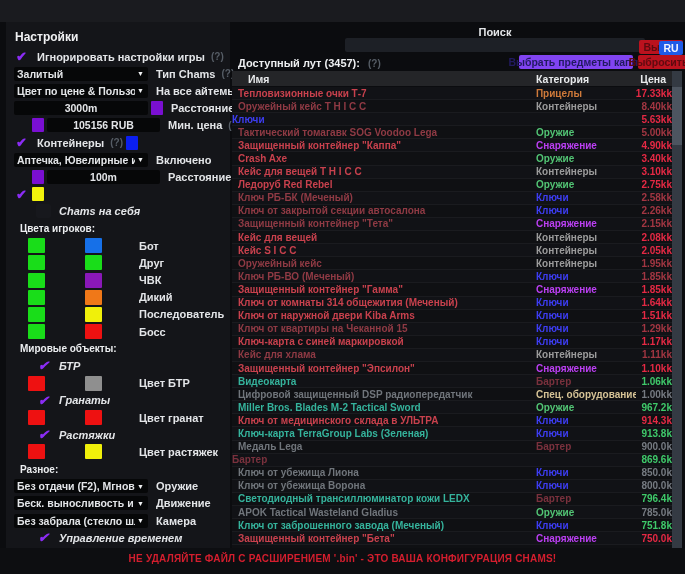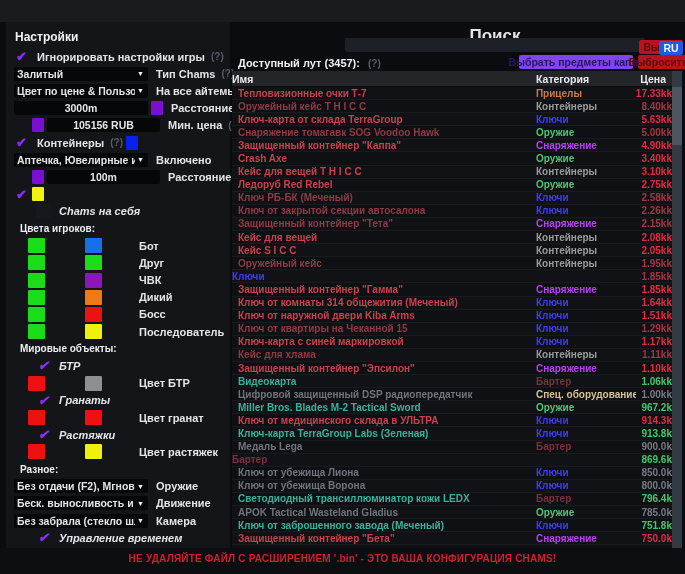--- a/index.html
+++ b/index.html
@@ -36,37 +36,37 @@
   .sw.after { margin-left:3px; }
   .sw.before { margin-right:3px; }
   .srow.has-before { padding-left:26px; }
   .srow.has-before .ctrl { width:113px; }
   .ctrl-lbl { margin-left:8px; white-space:nowrap; }
   .crow-sw1 { width:17px; height:15px; margin-left:14px; flex:none; border-radius:1px; }
   .crow-sw2 { width:17px; height:15px; margin-left:40px; flex:none; border-radius:1px; }
   .crow-lbl { margin-left:37px; white-space:nowrap; }
 
   
-  .search-label { position:absolute; left:345px; width:300px; top:26px; text-align:center; font-size:17px; }
+  .search-label { position:absolute; left:345px; width:300px; top:26px; text-align:center; font-size:11px; }
   .search-input { position:absolute; left:345px; top:38px; width:300px; height:14px;
                   background:#1d2026; border:none; border-radius:2px; color:#dfe2e6;
                   font-family:"Liberation Sans",sans-serif; font-weight:700; font-size:10px; padding:0 5px; }
   .btn { position:absolute; border-radius:2px; font-size:10.5px; display:flex; align-items:center;
          justify-content:center; cursor:pointer; white-space:nowrap; }
   .btn-exit   { left:639px; top:40px; width:44px; height:14px; background:#bb121e; color:#5e0a10; }
   .btn-lang   { left:659px; top:41px; width:24px; height:14px; background:#1f5be8; color:#f2f5ff; }
   .btn-kappa  { left:519px; top:55px; width:114px; height:14px; background:#8144f2; color:#221a60; }
   .btn-drop   { left:638px; top:55px; width:62px; height:14px; background:#bb121e; color:#5e0a10; }
 
   
   .loot-title { position:absolute; left:238px; top:57px; font-size:11px; color:#eef0f2; }
   .loot-title .help { color:#565d66; font-size:10px; margin-left:8px; }
   .thead { position:absolute; left:232px; top:71px; width:440px; height:15px; background:#242528;
            display:flex; align-items:center; font-size:10.5px; color:#e8eaec; }
-  .thead .c-name { padding-left:0; width:304px; }
+  .thead .c-name { padding-left:16px; width:304px; }
   .thead .c-cat  { width:100px; }
   .thead .c-price{ width:36px; text-align:right; padding-right:0; flex:1; padding-right:6px; }
   .tbody { position:absolute; left:232px; top:87px; width:440px; height:461px; overflow:hidden; }
   .trow { height:13.1px; display:flex; align-items:center; font-size:10px;
           border-bottom:1px solid #1a1b1f; background:#0f1013; }
   .trow:nth-child(odd) { background:#111216; }
   .trow .nm { padding-left:6px; width:304px; white-space:nowrap; overflow:hidden; }
   .trow .ct { width:100px; white-space:nowrap; overflow:hidden; }
   .trow .pr { flex:1; text-align:right; white-space:nowrap; }
   .trow.partial { height:3px; overflow:hidden; border-bottom:none; }
@@ -171,27 +171,27 @@
         <span class="crow-sw2" style="background: rgb(138, 24, 184);"></span>
         <span class="crow-lbl">ЧВК</span>
       </div>
       <div class="srow">
         <span class="crow-sw1" style="background: rgb(25, 221, 25);"></span>
         <span class="crow-sw2" style="background: rgb(240, 120, 24);"></span>
         <span class="crow-lbl">Дикий</span>
       </div>
       <div class="srow">
         <span class="crow-sw1" style="background: rgb(25, 221, 25);"></span>
+        <span class="crow-sw2" style="background: rgb(240, 240, 10);"></span>
+        <span class="crow-lbl">Последователь</span>
+      </div>
+      <div class="srow">
+        <span class="crow-sw1" style="background: rgb(25, 221, 25);"></span>
         <span class="crow-sw2" style="background: rgb(238, 17, 17);"></span>
         <span class="crow-lbl">Босс</span>
-      </div>
-      <div class="srow">
-        <span class="crow-sw1" style="background: rgb(25, 221, 25);"></span>
-        <span class="crow-sw2" style="background: rgb(240, 240, 10);"></span>
-        <span class="crow-lbl">Последователь</span>
       </div>
       <div class="sec-header">
         <span>Мировые объекты:</span>
       </div>
       <div class="srow indent">
         <span class="chk on">✔</span>
         <span class="lbl">БТР</span>
       </div>
       <div class="srow">
         <span class="crow-sw1" style="background: rgb(238, 17, 17);"></span>
@@ -274,26 +274,25 @@
       <span class="nm">Тепловизионные очки Т-7</span>
       <span class="ct" style="color: rgb(207, 122, 58);">Прицелы</span>
       <span class="pr">17.33kk</span>
     </div>
     <div class="trow tone-dr">
       <span class="nm">Оружейный кейс T H I C C</span>
       <span class="ct" style="color: rgb(155, 155, 155);">Контейнеры</span>
       <span class="pr">8.40kk</span>
     </div>
     <div class="trow tone-r">
-      <span class="nm">Ключ-карта от склада TerraGroup</span>
       <span class="ct" style="color: rgb(61, 61, 242);">Ключи</span>
       <span class="pr">5.63kk</span>
     </div>
     <div class="trow tone-dr">
-      <span class="nm">Снаряжение томагавк SOG Voodoo Hawk</span>
+      <span class="nm">Тактический томагавк SOG Voodoo Lega</span>
       <span class="ct" style="color: rgb(82, 196, 116);">Оружие</span>
       <span class="pr">5.00kk</span>
     </div>
     <div class="trow tone-r">
       <span class="nm">Защищенный контейнер "Каппа"</span>
       <span class="ct" style="color: rgb(187, 63, 242);">Снаряжение</span>
       <span class="pr">4.90kk</span>
     </div>
     <div class="trow tone-r">
       <span class="nm">Crash Axe</span>
@@ -334,20 +333,21 @@
       <span class="nm">Кейс S I C C</span>
       <span class="ct" style="color: rgb(155, 155, 155);">Контейнеры</span>
       <span class="pr">2.05kk</span>
     </div>
     <div class="trow tone-dr">
       <span class="nm">Оружейный кейс</span>
       <span class="ct" style="color: rgb(155, 155, 155);">Контейнеры</span>
       <span class="pr">1.95kk</span>
     </div>
     <div class="trow tone-dr">
+      <span class="nm">Ключ РБ-ВО (Меченый)</span>
       <span class="ct" style="color: rgb(61, 61, 242);">Ключи</span>
       <span class="pr">1.85kk</span>
     </div>
     <div class="trow tone-r">
       <span class="nm">Защищенный контейнер "Гамма"</span>
       <span class="ct" style="color: rgb(187, 63, 242);">Снаряжение</span>
       <span class="pr">1.85kk</span>
     </div>
     <div class="trow tone-r">
       <span class="nm">Ключ от комнаты 314 общежития (Меченый)</span>

